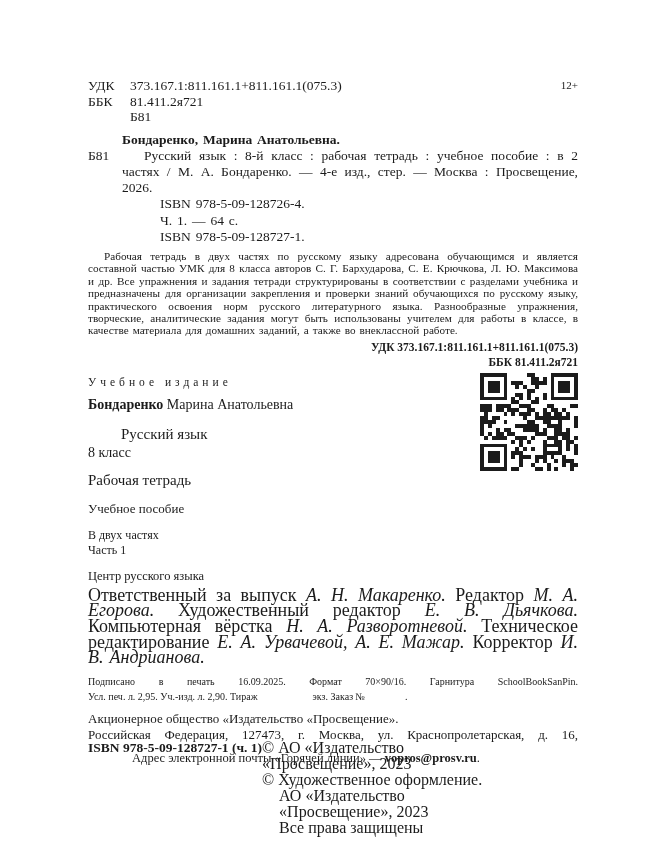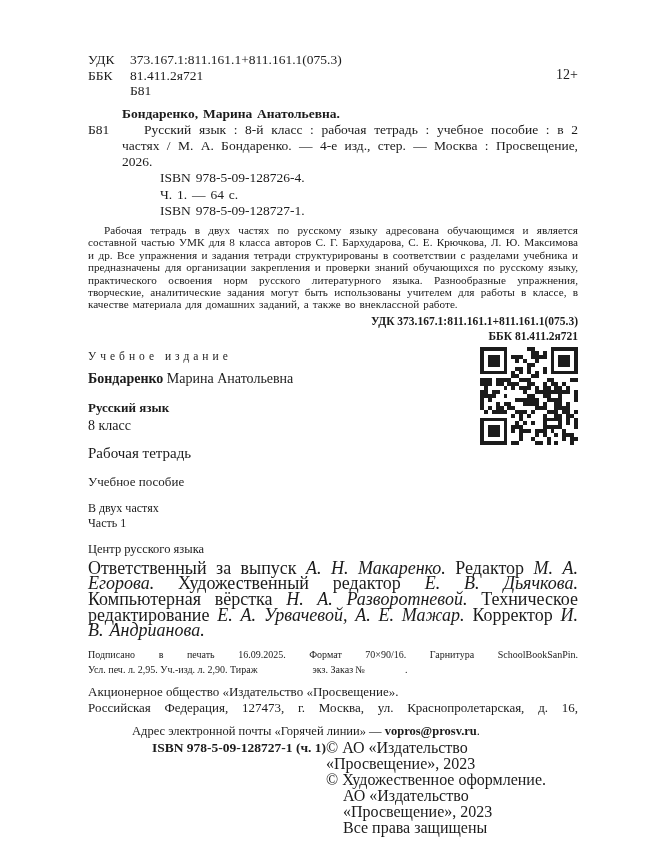--- a/index.html
+++ b/index.html
@@ -3,70 +3,70 @@
 <meta charset="utf-8">
 <style>
   * { margin:0; padding:0; box-sizing:border-box; }
   html,body { width:650px; height:865px; }
   body {
     background:#ffffff;
     color:#1b1b1b;
     font-family:"Liberation Serif","DejaVu Serif",serif;
     overflow:hidden;
   }
-  .page { width:650px; height:770px; padding:52px 72px 0 88px; position:relative; }
+  .page { width:650px; height:770px; padding:78px 72px 0 88px; position:relative; }
   .it { font-style:italic; }
   .bd { font-weight:bold; }
 
   
   .codes-head { position:relative; font-size:13.5px; line-height:15.5px; }
   .code-row { display:flex; }
   .code-label { width:42px; flex:0 0 42px; }
   .auth-sign-row { padding-left:42px; }
-  .age-badge { position:absolute; right:0; top:15px; font-size:14px; }
+  .age-badge { position:absolute; right:0; top:0; font-size:11px; }
 
   
   .catalog { position:relative; margin-left:34px; margin-top:7px; font-size:13.5px; line-height:16.2px; word-spacing:1.5px; }
   .catalog-sign { position:absolute; left:-34px; top:16.2px; word-spacing:0; }
   .catalog-author { font-weight:bold; }
   .catalog-desc { text-align:justify; text-indent:22px; }
   .catalog-isbn { margin-left:38px; }
 
   
   .annotation { margin-top:5px; font-size:11.2px; line-height:12.4px; text-align:justify; text-indent:16px; word-spacing:1.2px; }
 
   
   .codes-right { margin-top:3px; text-align:right; font-weight:bold; font-size:11.5px; line-height:15px; }
 
   
   .edition { position:relative; margin-top:6px; }
   .qr { position:absolute; top:-3px; right:0; width:98px; height:98px; }
   .qr svg { width:98px; height:98px; display:block; }
   .ed-type { font-size:11.5px; letter-spacing:4px; }
   .ed-author { margin-top:9px; font-size:14px; }
-  .ed-title { margin-top:13px; font-size:13px; font-weight:bold; }
+  .ed-title { margin-top:13px; font-size:15px; font-weight:normal;margin-left:33px; }
   .ed-grade { margin-top:2px; font-size:14px; }
   .ed-subtitle { margin-top:11px; font-size:15px; }
   .ed-kind { margin-top:12px; font-size:13px; }
   .ed-parts { margin-top:11px; font-size:12px; line-height:15.5px; }
   .ed-center { margin-top:10px; font-size:12.5px; }
 
   
   .staff { margin-top:4px; font-size:18px; line-height:15.6px; text-align:justify; word-spacing:1.5px; }
 
   
   .imprint { margin-top:8px; font-size:10px; line-height:15.6px; }
   .imprint-line1 { text-align:justify; text-align-last:justify; }
   .imprint-line2 { white-space:pre-wrap; }
   .publisher { margin-top:6px; font-size:13px; line-height:15.6px; }
   .pub-addr1 { text-align:justify; text-align-last:justify; }
   .email-line { margin-top:9px; font-size:12.5px;margin-left:44px; }
 
   
-  .footer { position:absolute; left:96px; right:72px; top:740px; display:flex; justify-content:flex-end; }
+  .footer { position:absolute; left:88px; right:72px; top:740px; display:flex; justify-content:flex-start; }
   .f-isbn { font-weight:bold; font-size:13.5px; line-height:16.5px; }
   .f-copy { font-size:16px; line-height:16px; width:252px; }
   .f-copy-indent { padding-left:17px; }
 </style>
 </head>
 <body>
 
 <div class="page">
 
   <div class="codes-head">

